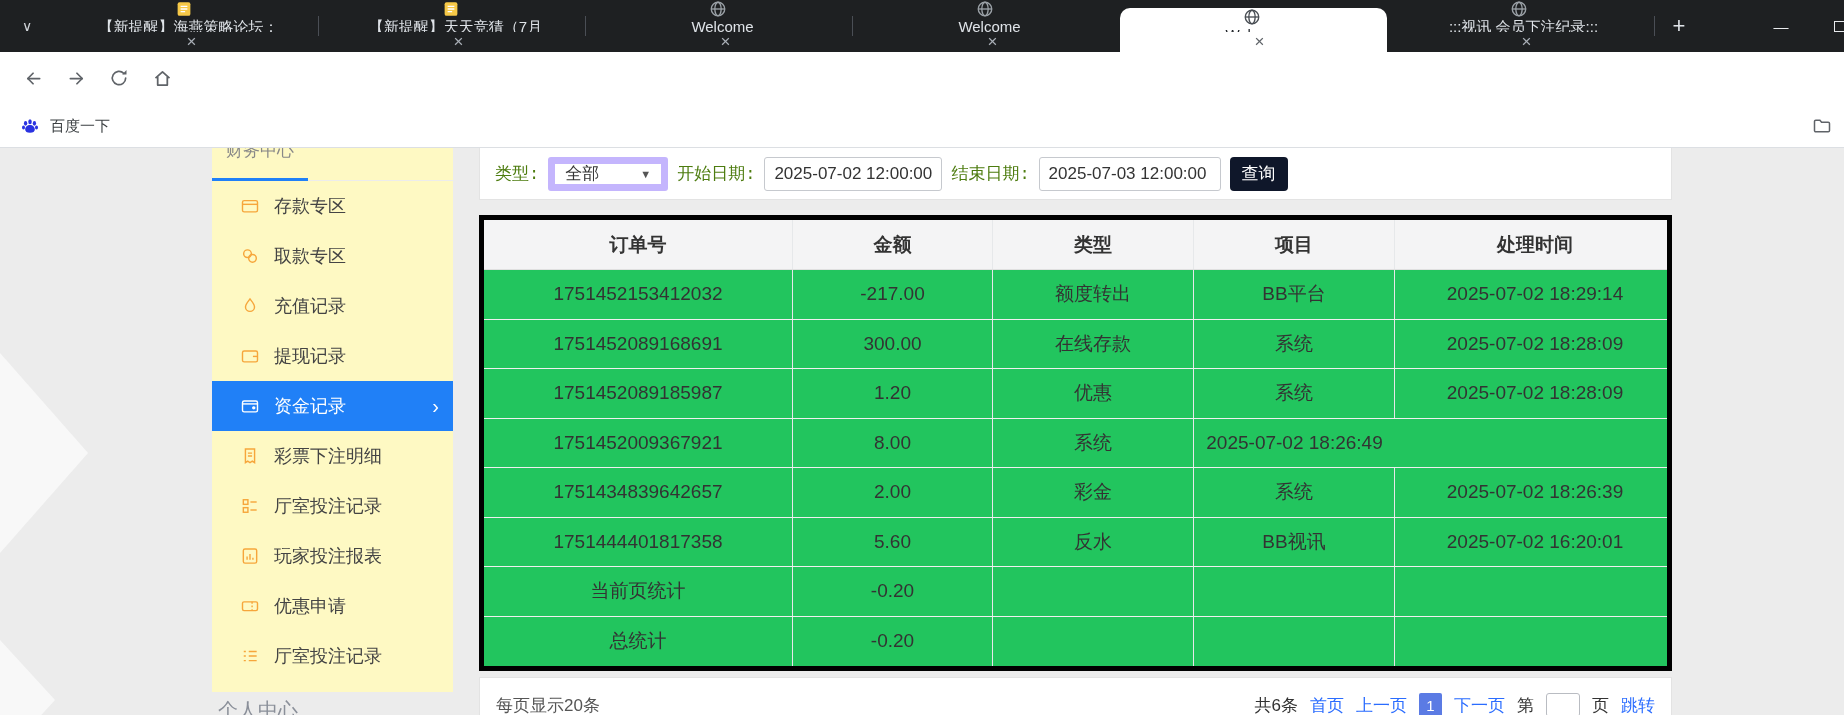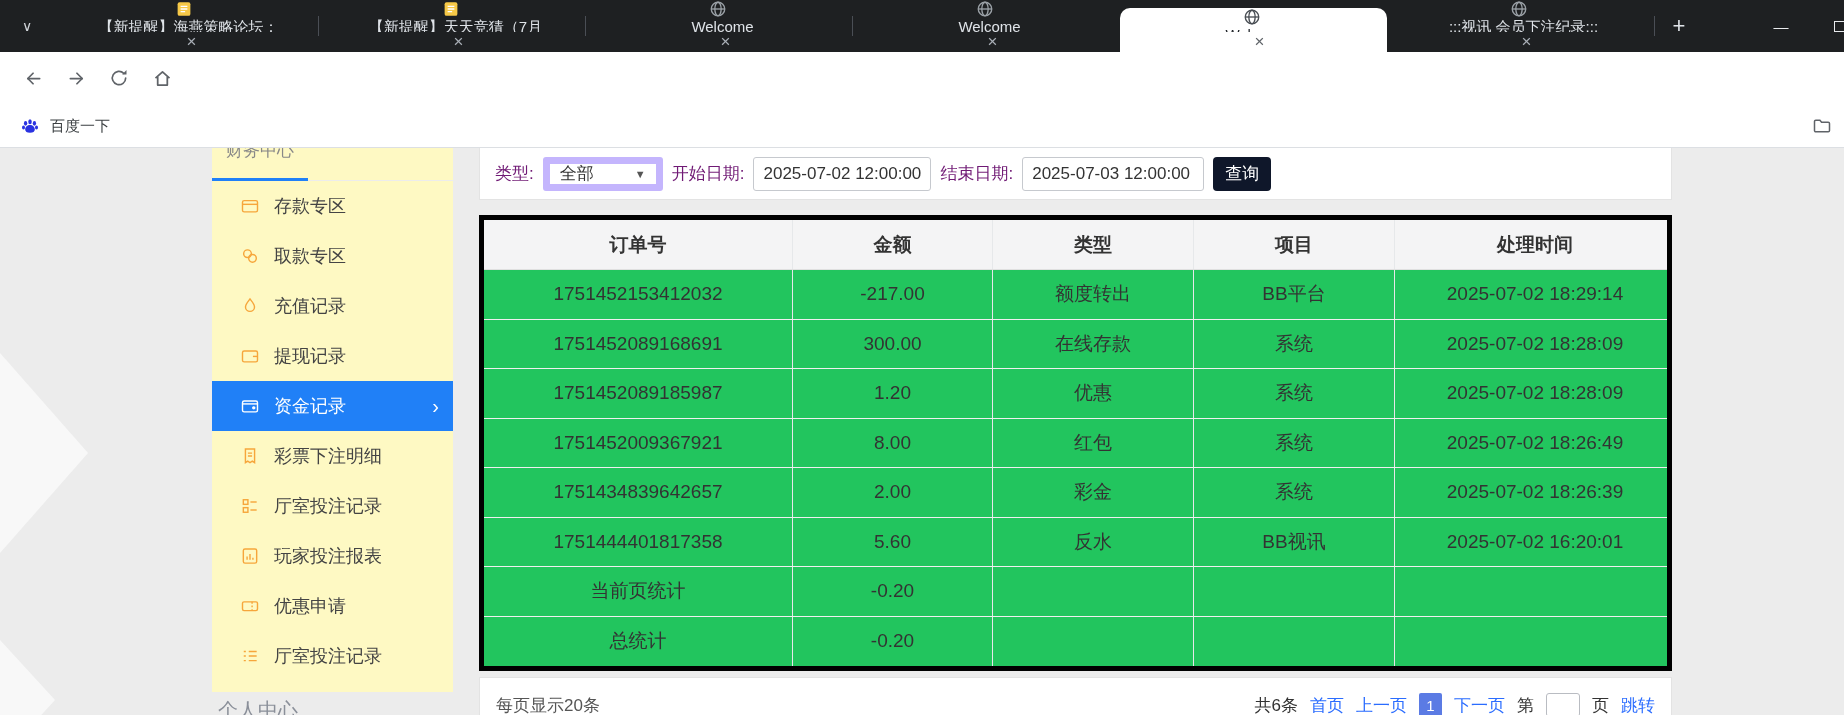--- a/index.html
+++ b/index.html
@@ -67,21 +67,21 @@
   .sb-item.active{background:#2080f7;color:#fff;}
   .sb-ico{width:20px;height:20px;color:#f6a63b;flex:0 0 auto;}
   .sb-item.active .sb-ico{color:#fff;}
   .sb-chevron{margin-left:auto;margin-right:14px;font-size:20px;color:#fff;}
   .sb-footer{position:absolute;left:218px;top:549px;font-size:20px;color:#8a8f99;cursor:pointer;}
 
   
   .filterbox{position:absolute;left:479px;top:0;width:1193px;height:52px;background:#fff;
              border:1px solid #e3e3e3;border-top:none;display:flex;align-items:center;gap:9px;
              padding-left:15px;}
-  .flabel{font-size:17px;color:#701a75;flex:0 0 auto;}
+  .flabel{font-size:17px;color:#4d7c0f;flex:0 0 auto;font-family:Liberation Mono, monospace;}
   .fselect{width:120px;height:34px;border:7px solid #c4b5fd;border-radius:3px;display:flex;
            align-items:center;justify-content:space-between;padding:0 10px;font-size:17px;color:#333;
            background:#fff;cursor:pointer;flex:0 0 auto;}
   .caret{font-size:11px;color:#555;}
   .finput{height:34px;border:1px solid #c6c9ce;border-radius:3px;font-size:17px;color:#333;
           padding:0 9px;font-family:inherit;flex:0 0 auto;}
   .finput.start{width:178px;}
   .finput.end{width:182px;}
   .searchbtn{width:58px;height:34px;background:#0f172a;color:#fff;border:none;border-radius:4px;
              font-size:17px;font-family:inherit;cursor:pointer;flex:0 0 auto;}
@@ -435,21 +435,20 @@
       <div class="trow">
         <span class="cell">1751452089185987</span>
         <span class="cell">1.20</span>
         <span class="cell">优惠</span>
         <span class="cell">系统</span>
         <span class="cell">2025-07-02 18:28:09</span>
       </div>
       <div class="trow">
         <span class="cell">1751452009367921</span>
         <span class="cell">8.00</span>
-        <span class="cell">红包</span>
         <span class="cell">系统</span>
         <span class="cell">2025-07-02 18:26:49</span>
       </div>
       <div class="trow">
         <span class="cell">1751434839642657</span>
         <span class="cell">2.00</span>
         <span class="cell">彩金</span>
         <span class="cell">系统</span>
         <span class="cell">2025-07-02 18:26:39</span>
       </div>

